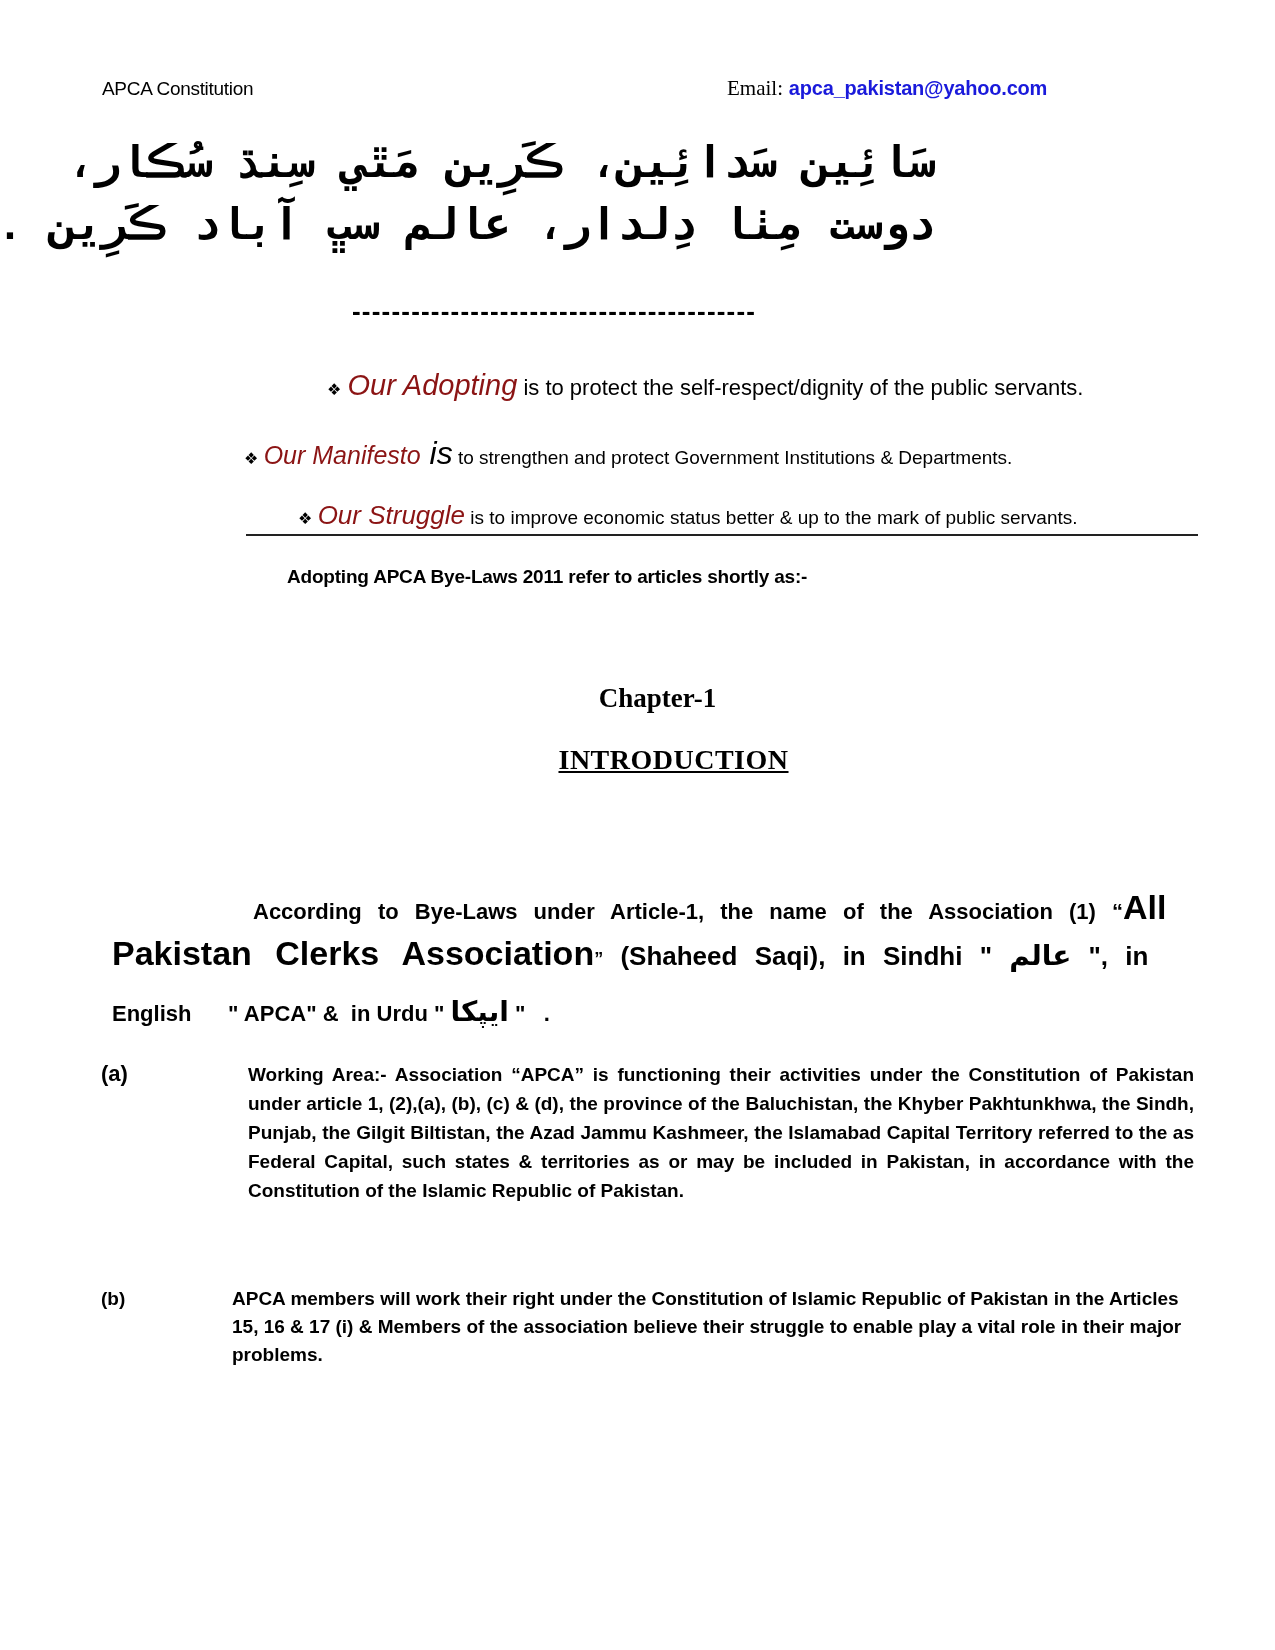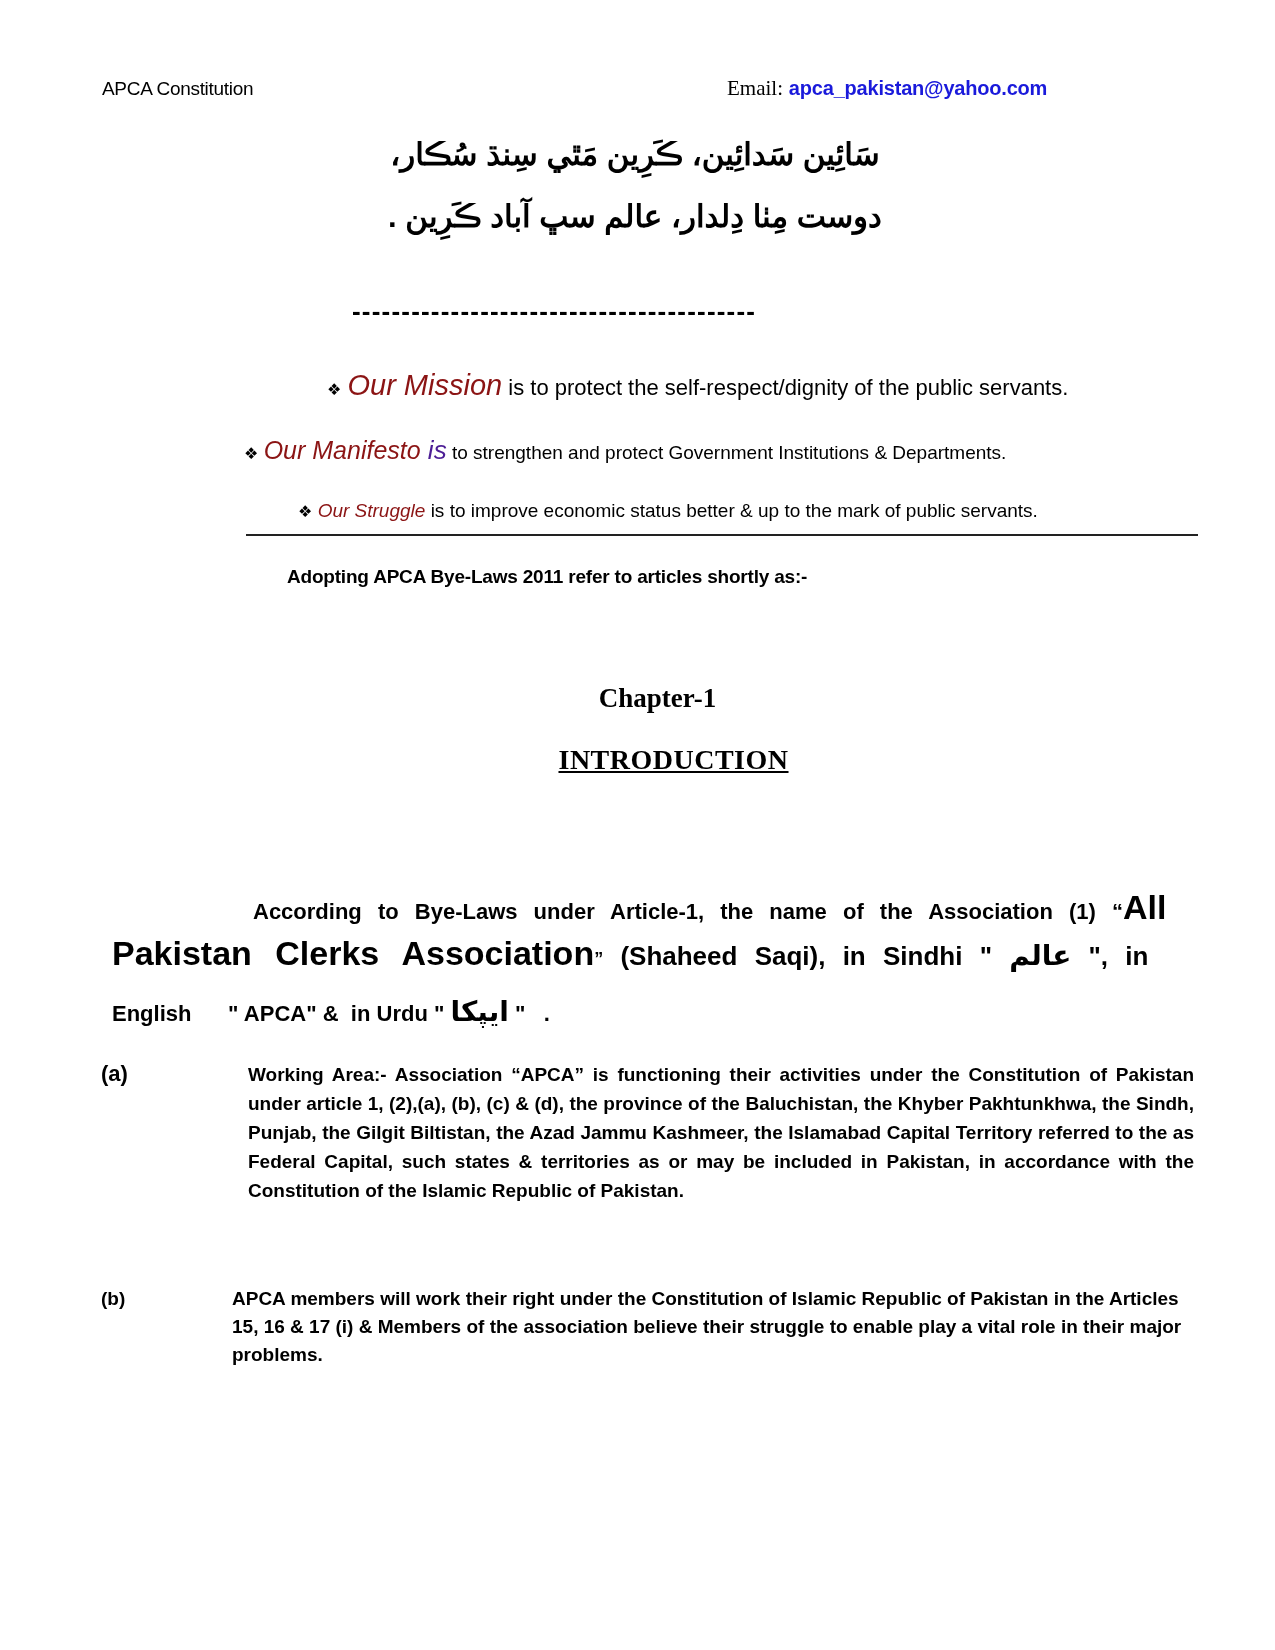--- a/index.html
+++ b/index.html
@@ -7,35 +7,35 @@
          font-family: "Liberation Sans", sans-serif; color: #000; }
   .abs { position: absolute; white-space: nowrap; }
   .calibri { font-family: "Liberation Sans Narrow", "Liberation Sans", sans-serif; }
   .serif { font-family: "Liberation Serif", "DejaVu Serif", serif; margin-left: 20px; }
 
   #hdr-left { left: 102px; top: 78px; font-size: 19px; letter-spacing: -0.3px; }
   #hdr-right { left: 727px; top: 76px; font-size: 21px; }
   #hdr-right .lbl { font-family: "Liberation Serif", serif; font-weight: normal; }
   #hdr-right .mail { color: #1a1adb; font-weight: bold; font-size: 20px; letter-spacing: -0.2px; }
 
-  .sindhi { font-family: Liberation Sans, sans-serif; font-weight: bold; font-size: 31px;
+  .sindhi { font-family: Liberation Mono, monospace; font-weight: bold; font-size: 44px;
             direction: rtl; text-align: center; width: 600px; }
   #sindhi-1 { left: 335px; top: 136px; }
   #sindhi-2 { left: 335px; top: 198px; }
 
   #dash-line { left: 352px; top: 296px; font-size: 26px; font-weight: bold; letter-spacing: 1.2px; }
 
   .bullet { font-size: 16px; }
   .motto-title { color: #8b1414; font-style: italic; }
   #mission { left: 327px; top: 369px; font-size: 22px; }
   #mission .motto-title { font-size: 29px; }
   #manifesto { left: 244px; top: 435px; font-size: 19px; }
   #manifesto .motto-title { font-size: 25px; }
   #struggle { left: 298px; top: 500px; font-size: 19px; }
-  #struggle .motto-title { font-size: 19px; }
+  #struggle .motto-title { font-size: 26px; }
 
   #rule { left: 246px; top: 534px; width: 952px; height: 0; border-top: 2px solid #222; }
 
   #adopting { left: 287px; top: 566px; font-size: 19px; font-weight: bold; letter-spacing: -0.2px; }
 
   #chapter { left: 0; width: 1275px; text-align: center; top: 683px; font-size: 27px; font-weight: bold; }
   #intro { left: 0; width: 1275px; text-align: center; top: 744px; font-size: 28px; font-weight: bold; padding-left: 16px; }
   #intro span { text-decoration: underline; letter-spacing: 0.5px; }
 
   #p1-line1 { left: 253px; top: 888px; font-size: 22px; font-weight: bold; word-spacing: 10px; }
@@ -63,25 +63,25 @@
   <span class="mail">apca_pakistan@yahoo.com</span>
 </div>
 
 <div id="sindhi-1" class="abs sindhi">سَائِين سَدائِين، ڪَرِين مَٿي سِنڌ سُڪار،</div>
 <div id="sindhi-2" class="abs sindhi">دوست مِٺا دِلدار، عالم سڀ آباد ڪَرِين .</div>
 
 <div id="dash-line" class="abs">-----------------------------------------</div>
 
 <div id="mission" class="abs calibri">
   <span class="bullet">❖</span>
-  <span class="motto-title">Our Mission</span><span> is to protect the self-respect/dignity of the public servants.</span>
+  <span class="motto-title">Our Adopting</span><span> is to protect the self-respect/dignity of the public servants.</span>
 </div>
 <div id="manifesto" class="abs calibri">
   <span class="bullet">❖</span>
-  <span class="motto-title">Our Manifesto</span><span class="motto-title" style="color:#4c1d95;font-size:26px"> is</span><span> to strengthen and protect Government Institutions &amp; Departments.</span>
+  <span class="motto-title">Our Manifesto</span><span class="motto-title" style="color:#000000;font-size:32px"> is</span><span> to strengthen and protect Government Institutions &amp; Departments.</span>
 </div>
 <div id="struggle" class="abs calibri">
   <span class="bullet">❖</span>
   <span class="motto-title">Our Struggle</span><span> is to improve economic status better &amp; up to the mark of public servants.</span>
 </div>
 
 <div id="rule" class="abs"></div>
 
 <div id="adopting" class="abs calibri">Adopting APCA Bye-Laws 2011 refer to articles shortly as:-</div>
 

